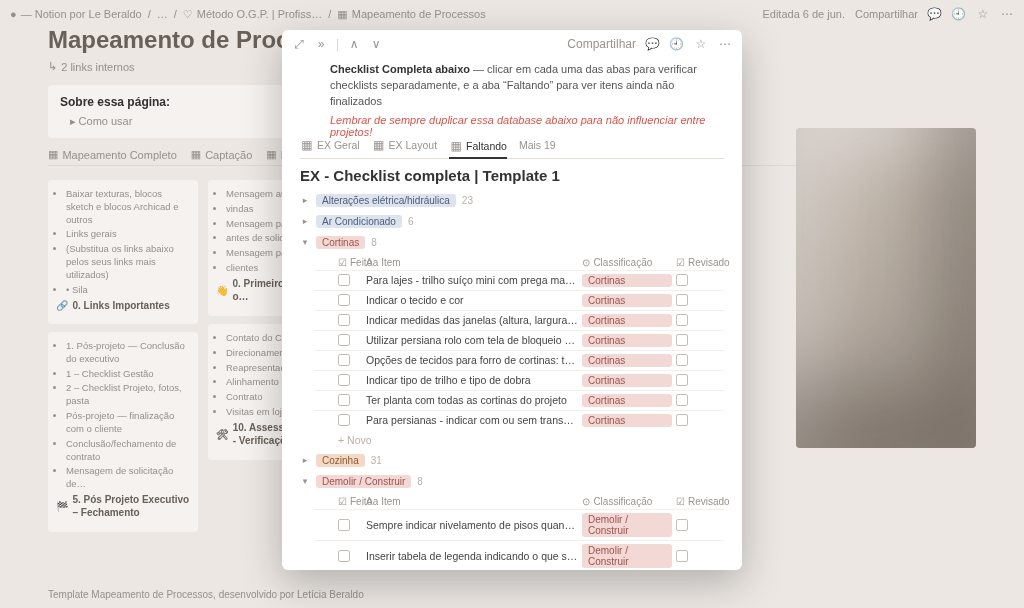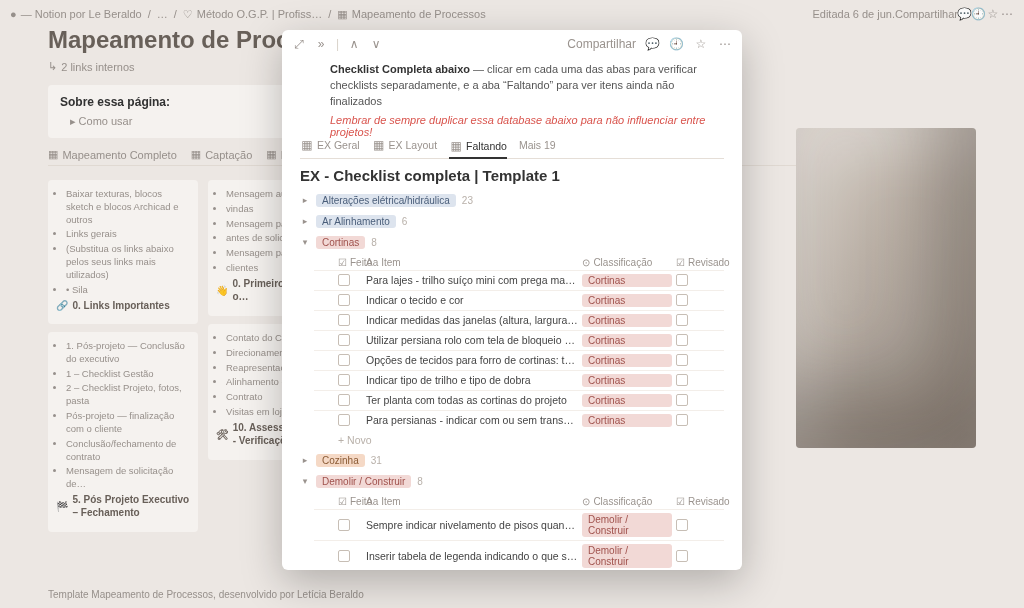--- a/index.html
+++ b/index.html
@@ -20,21 +20,21 @@
     --accent-tab:#333;
     font-family:-apple-system,BlinkMacSystemFont,"Segoe UI",Helvetica,Arial,sans-serif;
     font-size:12px;
     color:var(--text);
   }
   *{box-sizing:border-box}
   body{margin:0;background:var(--bg);height:608px;width:1024px;overflow:hidden;position:relative}
   
   .topbar{height:28px;display:flex;align-items:center;padding:0 10px;color:var(--muted);font-size:11px;gap:6px}
   .crumb{display:flex;align-items:center;gap:4px;cursor:pointer}
-  .topbar-right{margin-left:auto;display:flex;align-items:center;color:var(--muted)}
+  .topbar-right{margin-left:auto;display:flex;align-items:center;gap:10px;color:var(--muted)}
   .icon{display:inline-flex;width:14px;height:14px;align-items:center;justify-content:center;font-size:12px;color:var(--muted)}
   
   .page{padding:0 48px}
   .title{font-size:24px;font-weight:700;color:#6b625b;margin-top:-2px}
   .subtle-link{color:var(--muted);font-size:11px;display:flex;align-items:center;gap:4px;margin-top:6px}
   .sidebar-card{background:var(--panel);border-radius:4px;padding:10px 12px;margin-top:12px;width:520px}
   .sidebar-card h4{margin:0 0 6px 0;font-size:12px;font-weight:600}
   .sidebar-card .line{color:var(--muted);font-size:11px;margin-left:10px}
   
   .board{display:flex;gap:10px;margin-top:14px}
@@ -299,21 +299,21 @@
         <div class="group">
           <div class="group-hdr">
             <span class="toggle">▸</span>
     <span class="tag blue">Alterações elétrica/hidráulica</span>
     <span class="count">23</span>
           </div>
         </div>
         <div class="group">
           <div class="group-hdr">
             <span class="toggle">▸</span>
-    <span class="tag blue">Ar Alinhamento</span>
+    <span class="tag blue">Ar Condicionado</span>
     <span class="count">6</span>
           </div>
         </div>
         <div class="group">
           <div class="group-hdr">
             <span class="toggle">▾</span>
     <span class="tag pink">Cortinas</span>
     <span class="count">8</span>
           </div>
           <div class="table">

